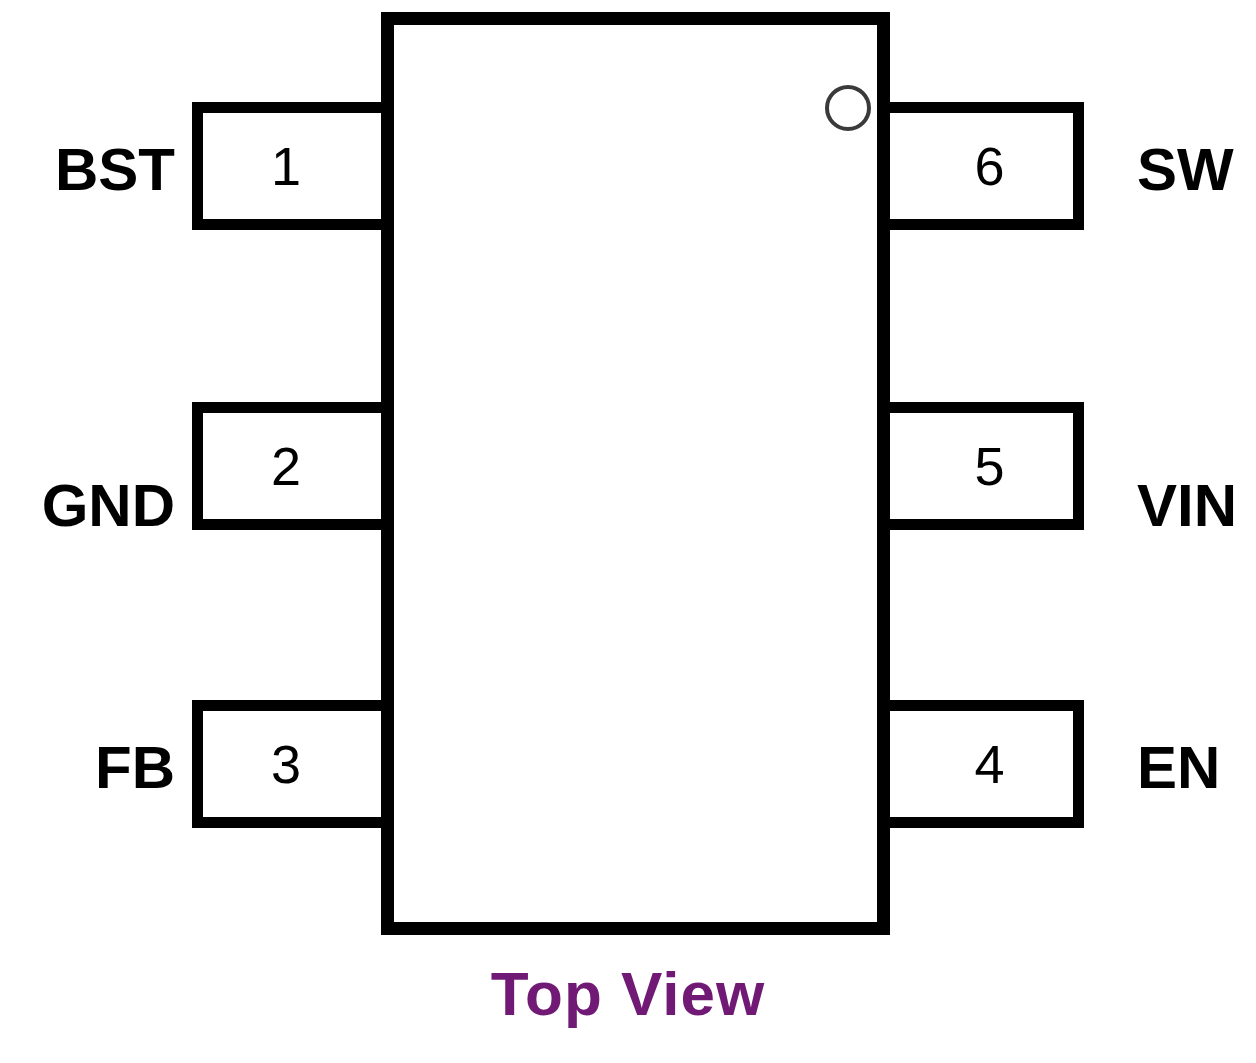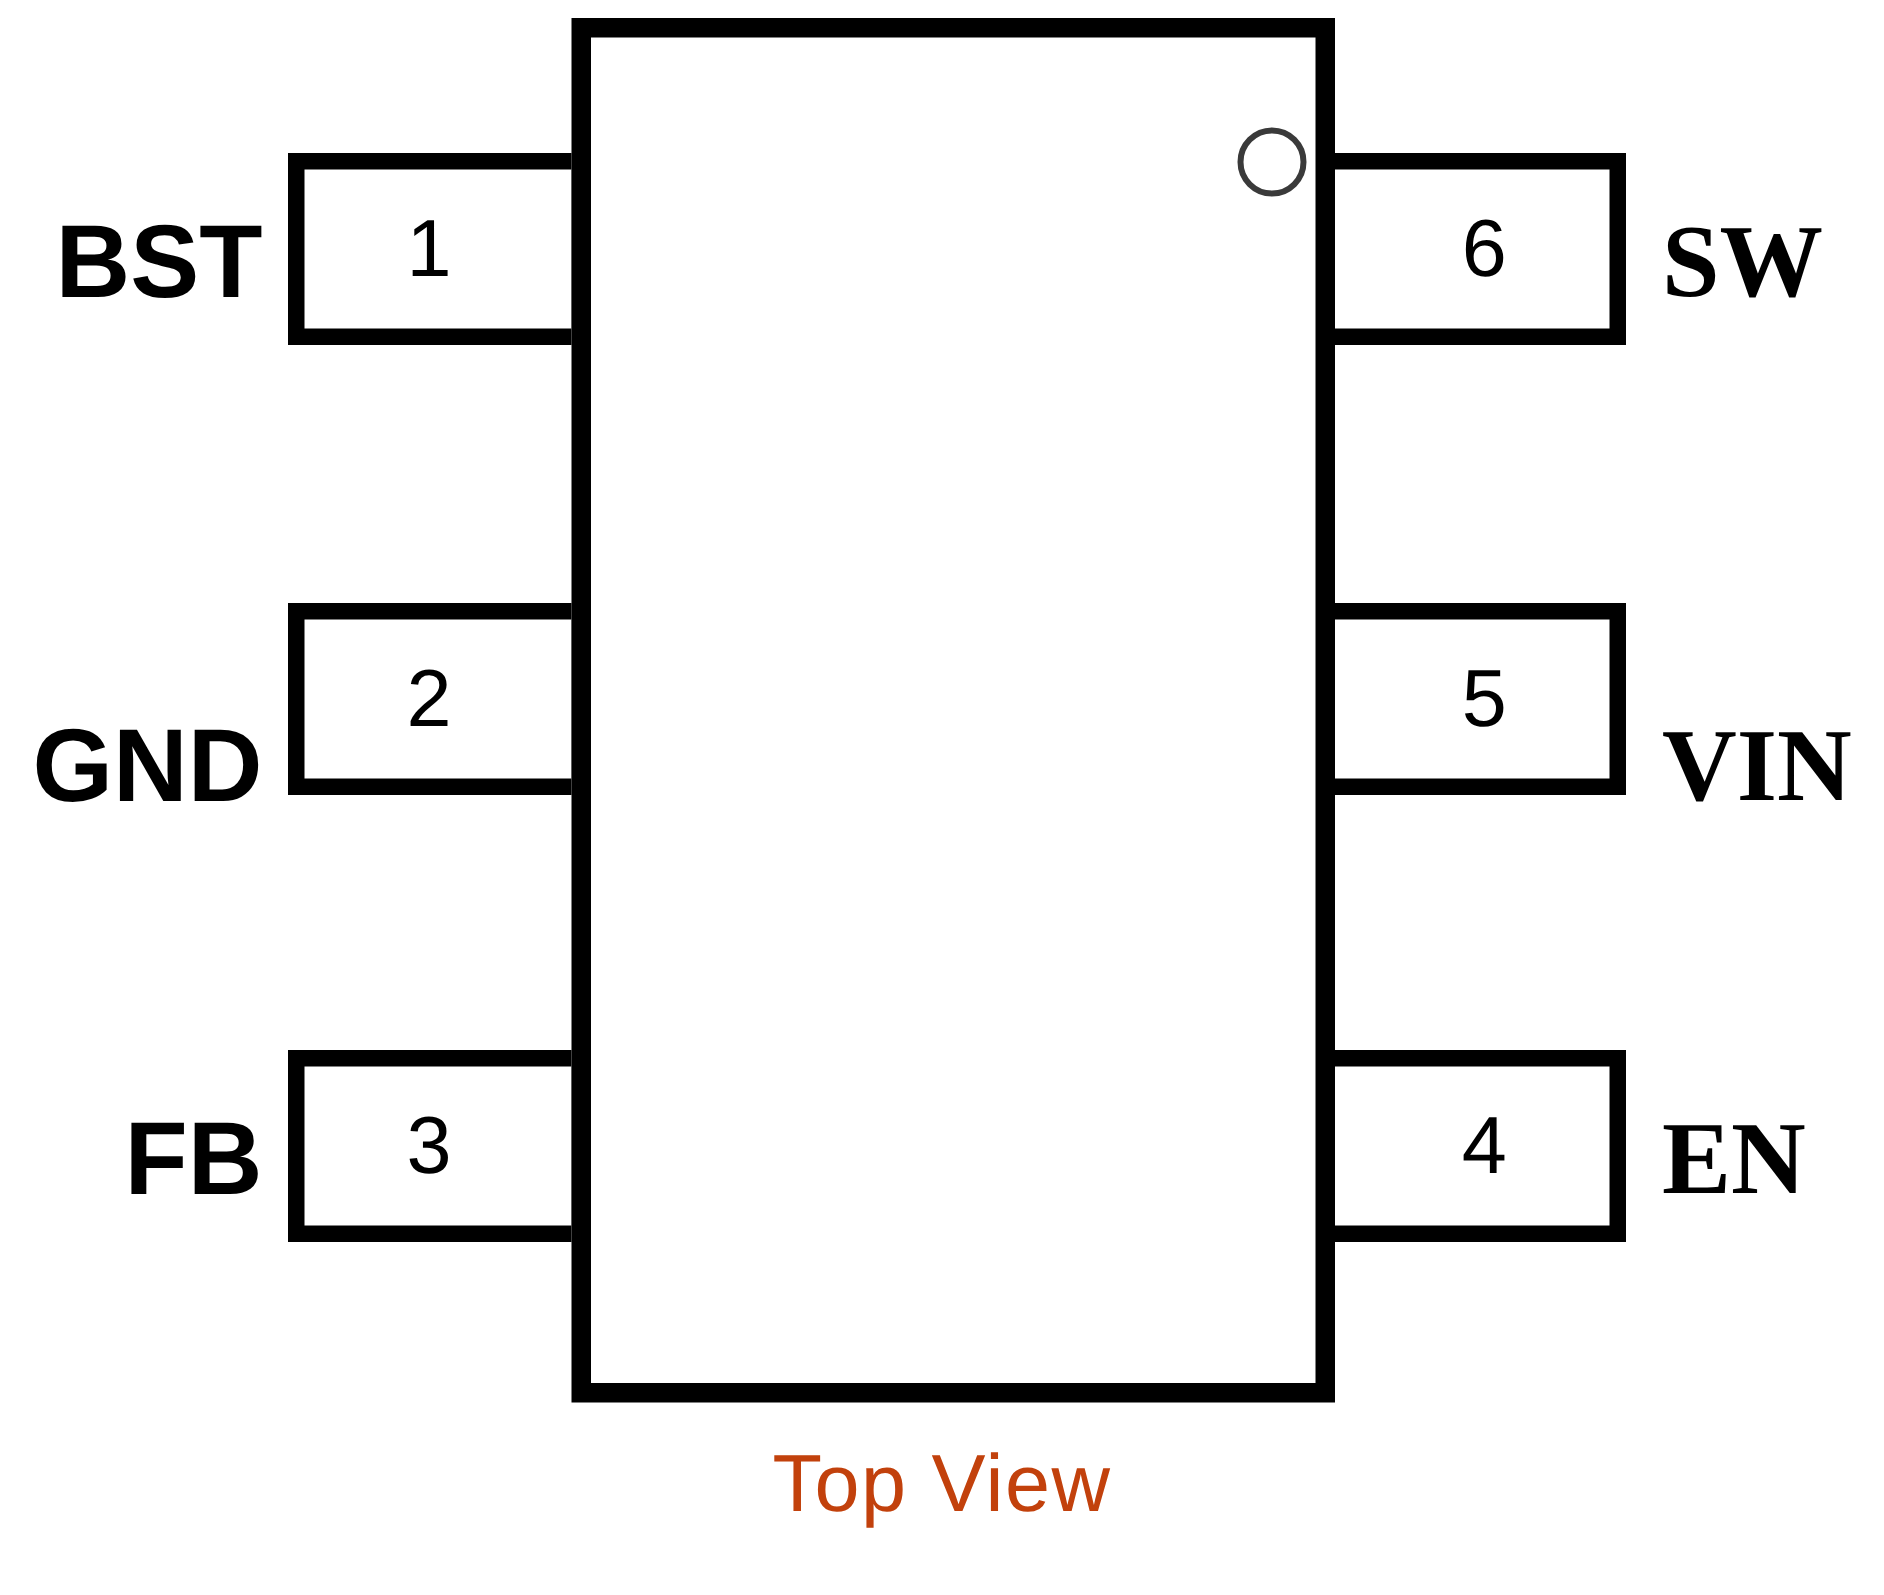--- a/index.html
+++ b/index.html
@@ -70,50 +70,50 @@
     line-height: 1;
     letter-spacing: 0px;
     user-select: none;
   }
   .pin-box.left  .pin-number { transform: translateX(-6px); }
   .pin-box.right .pin-number { transform: translateX(8px); }
 
   
   .pin-label {
     position: absolute;
-    font-size: 69px;
+    font-size: 60px;
     font-weight: bold;
     color: #000000;
     line-height: 1;
     white-space: nowrap;
     z-index: 5;
     user-select: none;
   }
   .pin-label.left  { right: 1081px; text-align: right; }
-  .pin-label.right { left: 1108px;  text-align: center; font-family: Liberation Serif, serif;  }
+  .pin-label.right { left: 1137px;  text-align: center;  }
 
   
   .row-1 { top: 140px; }
   .row-2 { top: 440px; margin-top: 36px; }
   .row-3 { top: 738px; }
 
   .box-row-1 { top: 102px; }
   .box-row-2 { top: 402px; }
   .box-row-3 { top: 700px; }
 
   
   .caption {
     position: absolute;
     left: 0;
     right: 0;
     top: 958px;
     text-align: center;
-    font-size: 54px;
-    font-weight: 400;
-    color: #c2410c;
+    font-size: 62px;
+    font-weight: 700;
+    color: #701a75;
     letter-spacing: 1px;
     user-select: none;
   }
 </style>
 </head>
 <body>
 
 <div id="diagram">
 
   <div class="ic-body">

